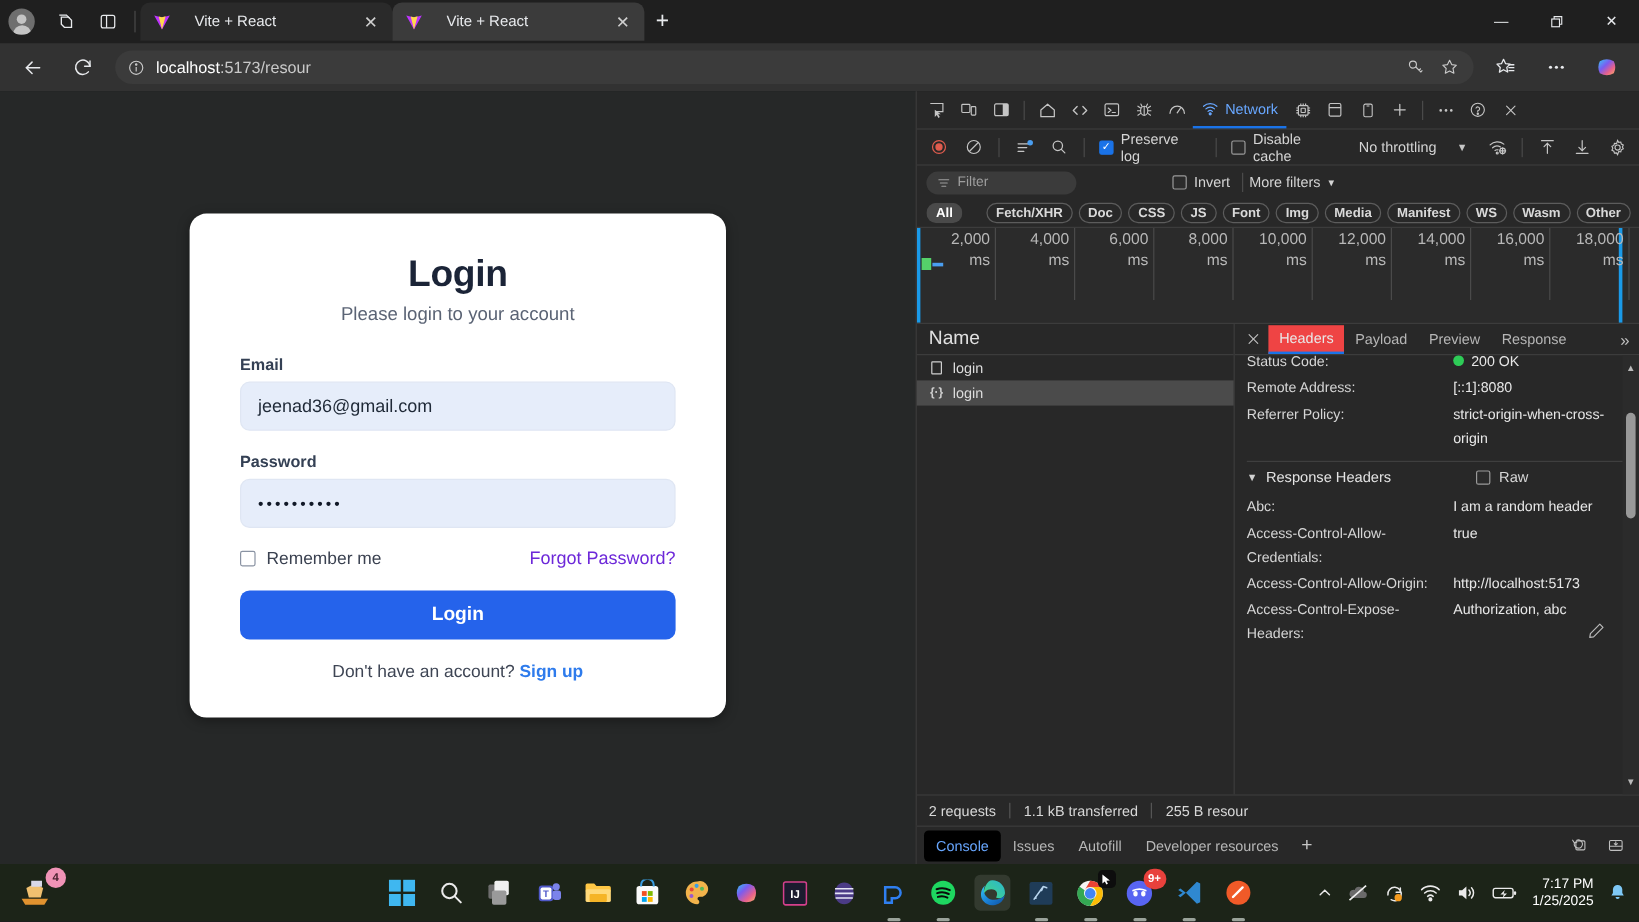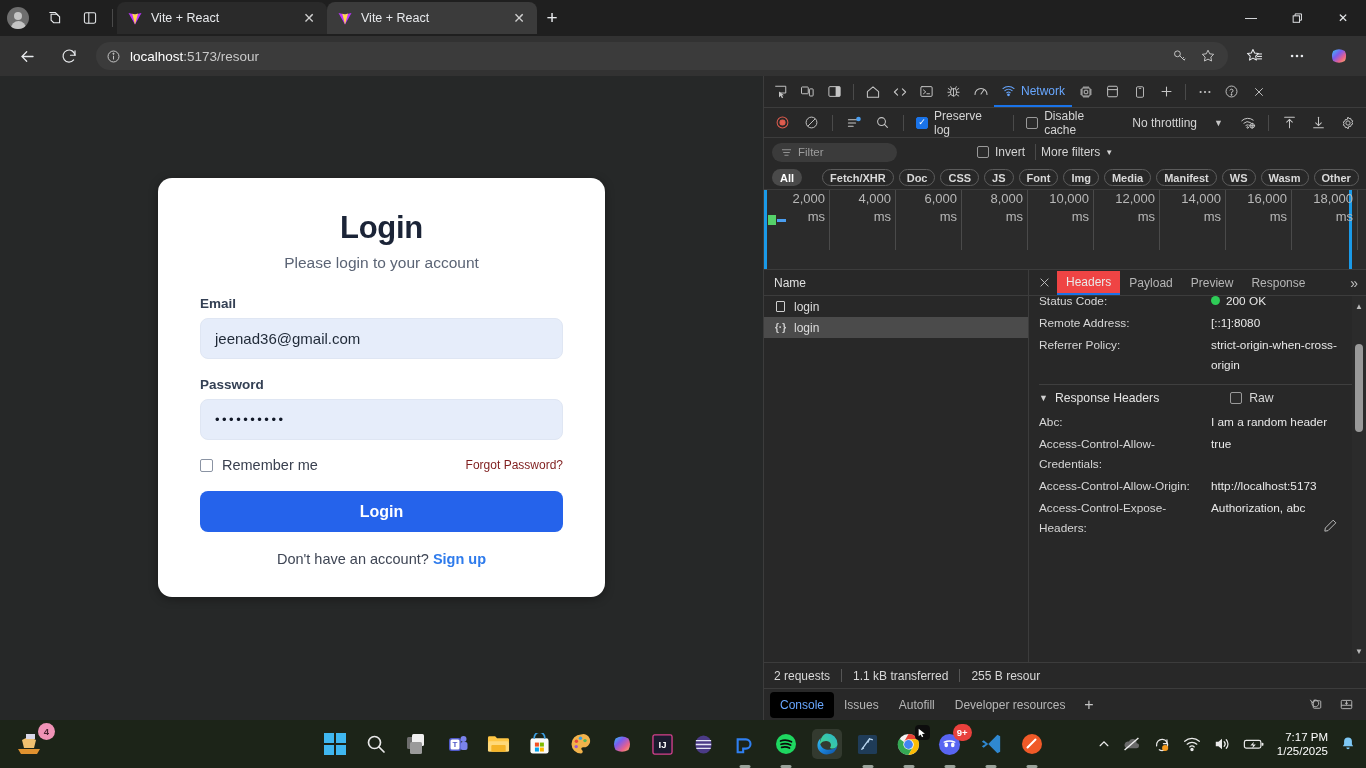--- a/index.html
+++ b/index.html
@@ -28,21 +28,21 @@
   .avatar-dot::before {
     content: ""; width: 8px; height: 8px; border-radius: 50%;
     background: #c4c4c4; position: absolute; margin-bottom: 9px;
   }
   .avatar-dot::after {
     content: ""; width: 15px; height: 8px; border-radius: 8px 8px 0 0;
     background: #c4c4c4;
   }
   .vsep { width: 1px; height: 18px; background: #4a4a4a; margin: 0 4px; }
   .tab {
-    height: 32px; display: flex; align-items: center; gap: 8px;
+    height: 32px; display: flex; align-items: center; gap: 19px;
     padding: 0 8px 0 10px; border-radius: 8px 8px 0 0;
     min-width: 210px; max-width: 220px; position: relative;
   }
   .tab.inactive { background: #2a2a2a; }
   .tab.active { background: #3b3b3b; }
   .tab-title {
     flex: 1; color: #e8eaed; font-size: 12.5px; white-space: nowrap;
     overflow: hidden; text-overflow: ellipsis;
   }
   .tab-close {
@@ -113,21 +113,21 @@
   .field-input.pw { letter-spacing: 2.5px; font-size: 13px; color: #111827; }
   .row-between {
     display: flex; align-items: center; justify-content: space-between; margin-top: 17px;
   }
   .remember { display: flex; align-items: center; gap: 9px; }
   .cb {
     width: 13px; height: 13px; border: 1px solid #8a93a3; border-radius: 2px;
     background: #fff;
   }
   .remember-label { font-size: 14.5px; color: #3a4150; }
-  .forgot { font-size: 12px; color: #7f1d1d; }
+  .forgot { font-size: 15px; color: #6d28d9; }
   .login-btn {
     margin-top: 18px; width: 100%; height: 41px; background: #2563eb;
     border-radius: 8px; color: #fff; font-size: 16px; font-weight: bold;
     display: flex; align-items: center; justify-content: center;
     border: none; font-family: "Liberation Sans", sans-serif;
   }
   .signup-line {
     margin-top: 19px; text-align: center; font-size: 14.5px; color: #3e4554;
   }
   .signup-link { color: #2e7bec; font-weight: bold; }
@@ -200,21 +200,21 @@
   }
   .ov-band { position: absolute; left: 0; right: 0; top: 19px; bottom: 0; }
   .ov-bar-green { position: absolute; left: 4px; top: 6px; width: 8px; height: 10px; background: #55d16a; }
   .ov-bar-blue { position: absolute; left: 13px; top: 10px; width: 9px; height: 3px; background: #4a9ef0; }
   .ov-edge { position: absolute; top: 0; bottom: 0; width: 3px; background: #1a9ae8; }
 
   .dt-body { flex: 1; display: flex; min-height: 0; position: relative; }
   .req-list { width: 265px; border-right: 1px solid #3c3c3c; display: flex; flex-direction: column; }
   .req-head {
     height: 26px; display: flex; align-items: center; padding: 0 10px;
-    color: #e0e0e0; font-size: 12px; border-bottom: 1px solid #3c3c3c;
+    color: #e0e0e0; font-size: 16px; border-bottom: 1px solid #3c3c3c;
   }
   .req-row {
     height: 21px; display: flex; align-items: center; gap: 7px; padding: 0 10px;
     color: #dcdcdc; font-size: 12px;
   }
   .req-row.sel { background: #4b4b4b; }
   .req-ico { width: 13px; height: 13px; display: flex; align-items: center; justify-content: center; flex-shrink: 0; }
   .doc-ico { width: 9px; height: 11px; border: 1.3px solid #cfcfcf; border-radius: 1px; }
   .json-ico { color: #cfcfcf; font-size: 10px; font-weight: bold; }
 

